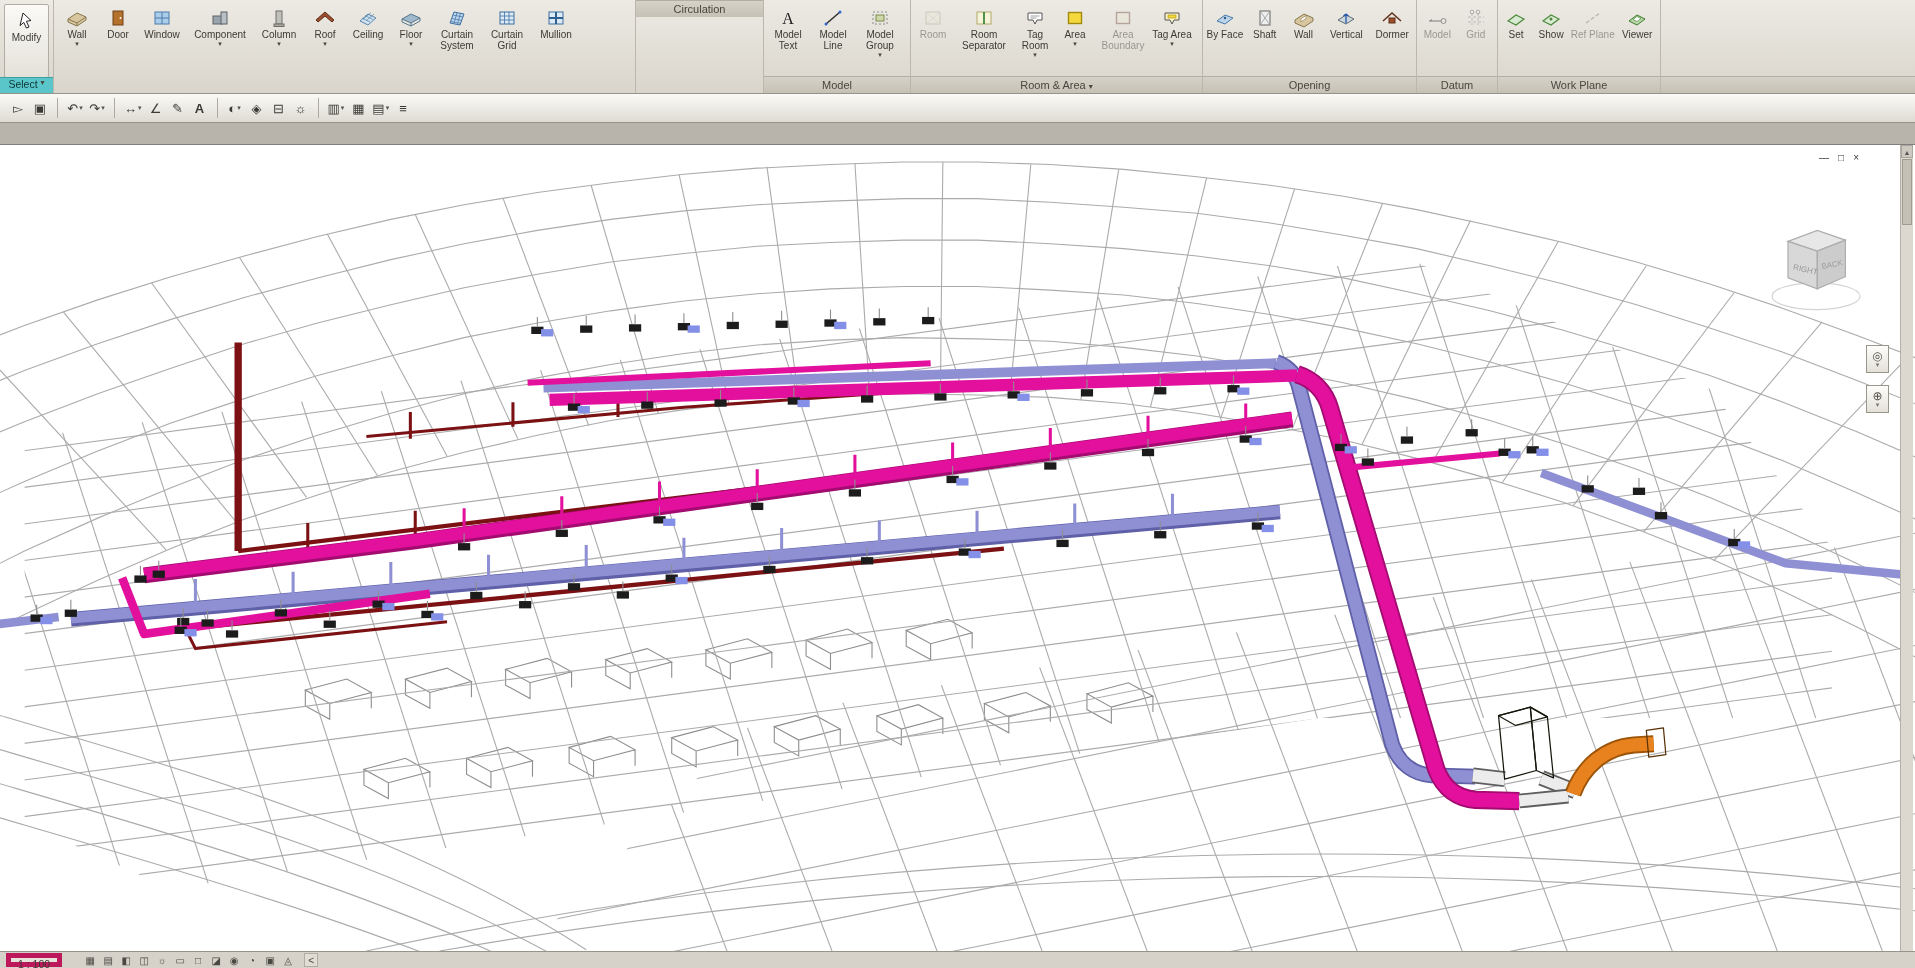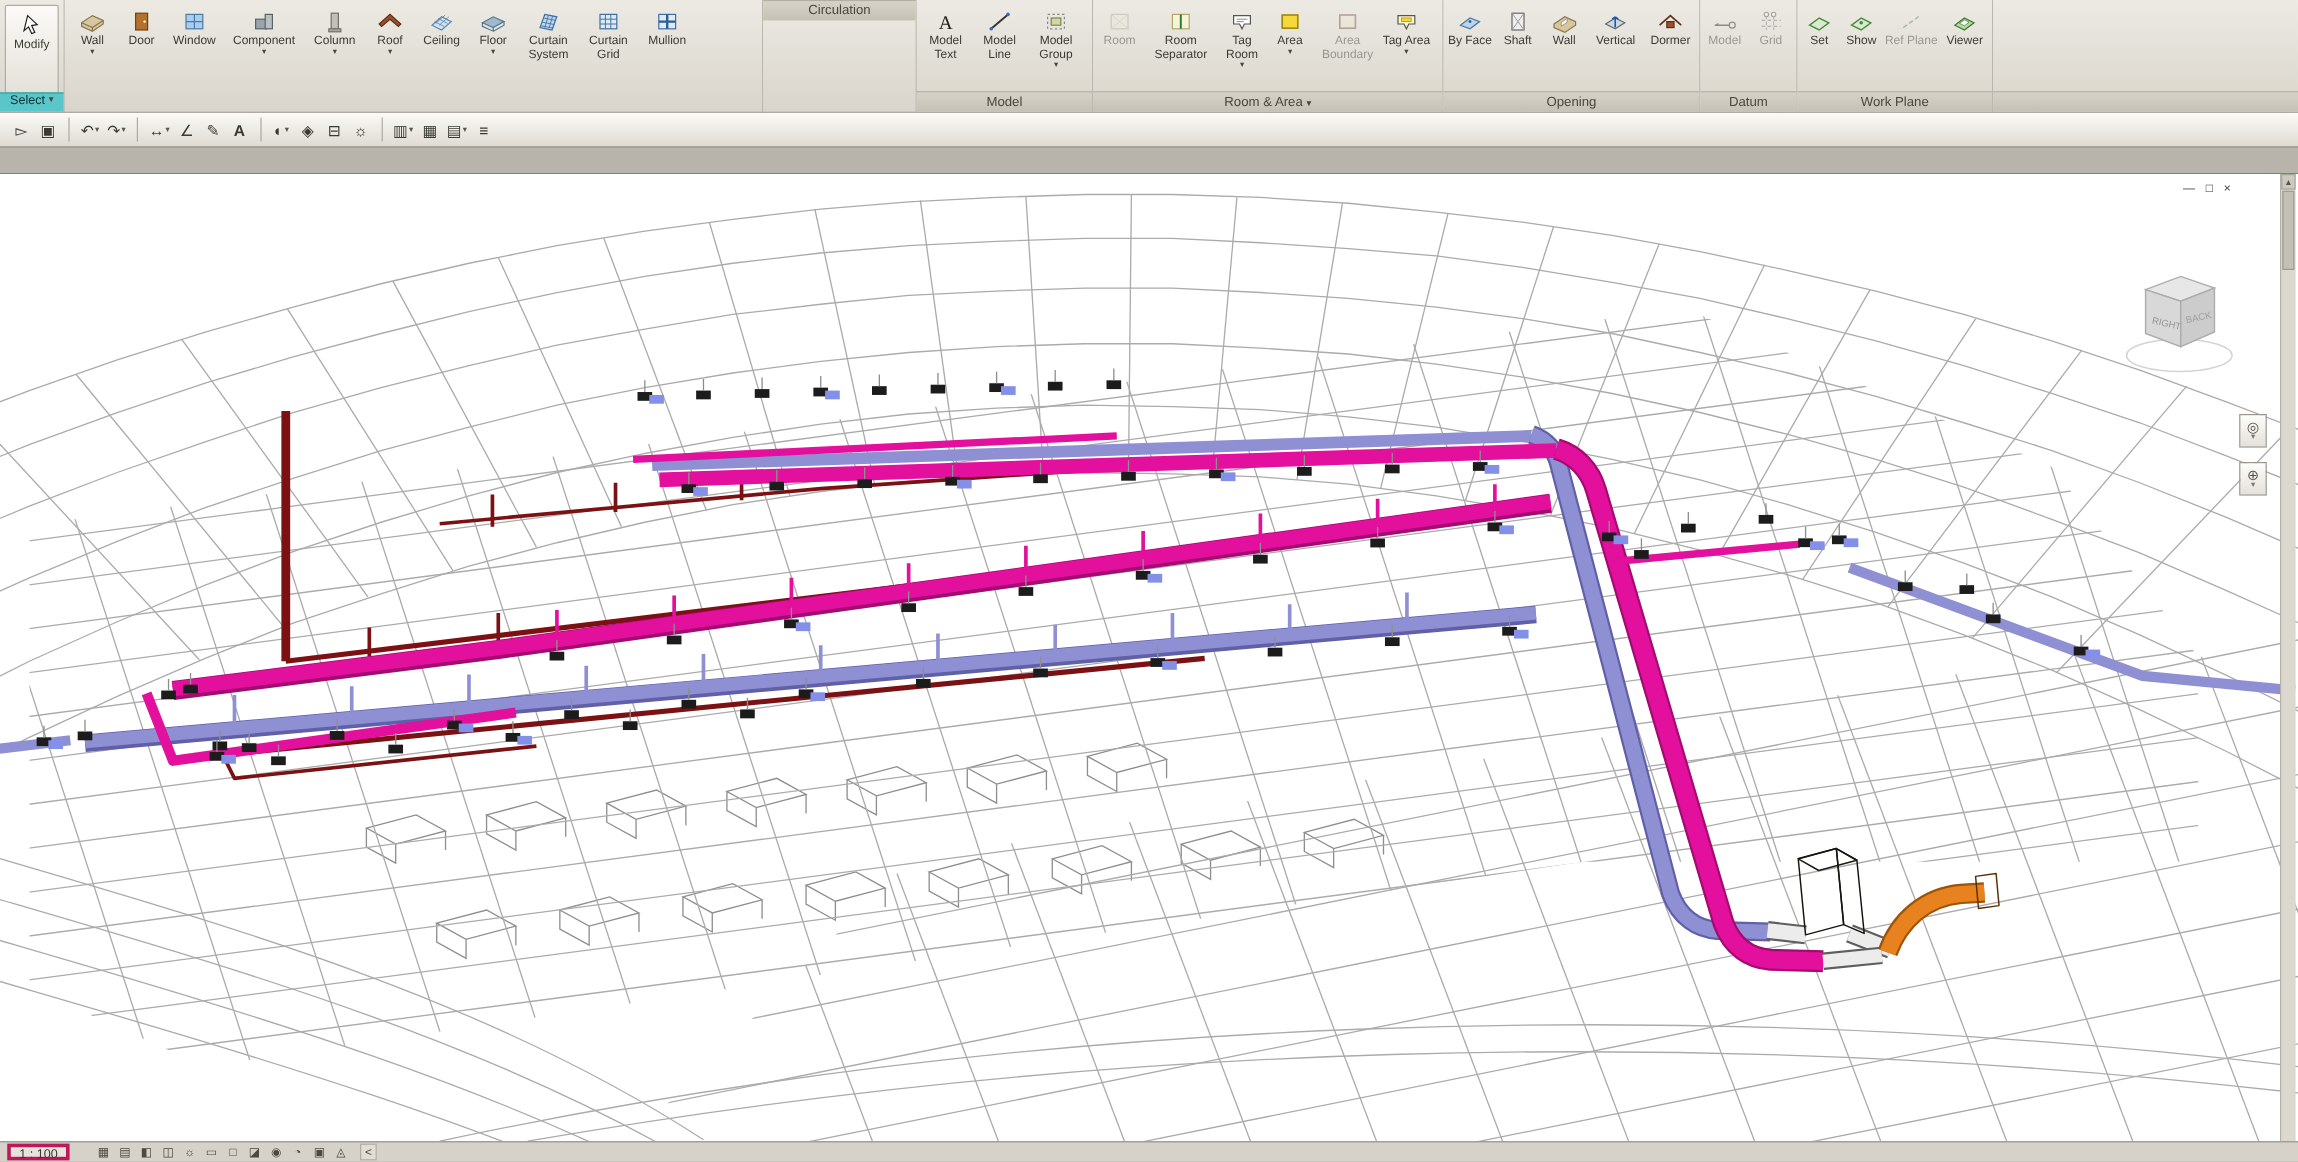--- a/index.html
+++ b/index.html
@@ -39,21 +39,21 @@
 .winctl{position:absolute;top:8px;right:56px;display:flex;gap:9px;font-size:10px;color:#3a3a3a}
 .winctl span{cursor:default;line-height:10px}
 .navbar{position:absolute;right:26px;top:200px;display:flex;flex-direction:column;gap:12px}
 .navbtn{width:23px;height:28px;border:1px solid #9a968c;background:linear-gradient(#fdfdfb,#e4e1d9);display:flex;flex-direction:column;align-items:center;justify-content:center;color:#55524a;font-size:12px;line-height:12px}
 .nv{font-size:7px;line-height:6px;color:#777}
 .vscroll{position:absolute;right:2px;top:0;width:13px;height:100%;background:#dcd8d0;border-left:1px solid #b5b1a7}
 .sarrow{height:13px;font-size:7px;text-align:center;line-height:13px;color:#555;background:#cdc9c0;border:1px solid #a9a59b}
 .sthumb{position:absolute;top:14px;left:1px;width:10px;height:66px;background:#c4c0b6;border:1px solid #9f9b91}
 
 .statusbar{position:absolute;top:951px;left:0;width:1915px;height:17px;background:#d6d2c9;border-top:1px solid #97938a;display:flex;align-items:center;padding-left:6px;gap:2px;font-size:10.5px;color:#3c3a33}
-.scalebox{border:3px solid #be185d;background:#e6e3db;padding:0 7px;height:14px;line-height:13px;margin-right:18px}
+.scalebox{border:5px solid #be185d;background:#e6e3db;padding:0 7px;height:14px;line-height:13px;margin-right:18px}
 .sbtn{width:16px;height:14px;display:flex;align-items:center;justify-content:center;font-size:10px;color:#4a4a42}
 .collapse{margin-left:6px;width:14px;height:14px;display:flex;align-items:center;justify-content:center;color:#4a4a42;border:1px solid #b1ada3;background:#e0ddd5;font-size:10px}
 </style>
 </head>
 <body>
 
 <div class="ribbon">
 
   <div class="panel" style="width:54px">
     <div class="panel-tools" style="justify-content:center">

